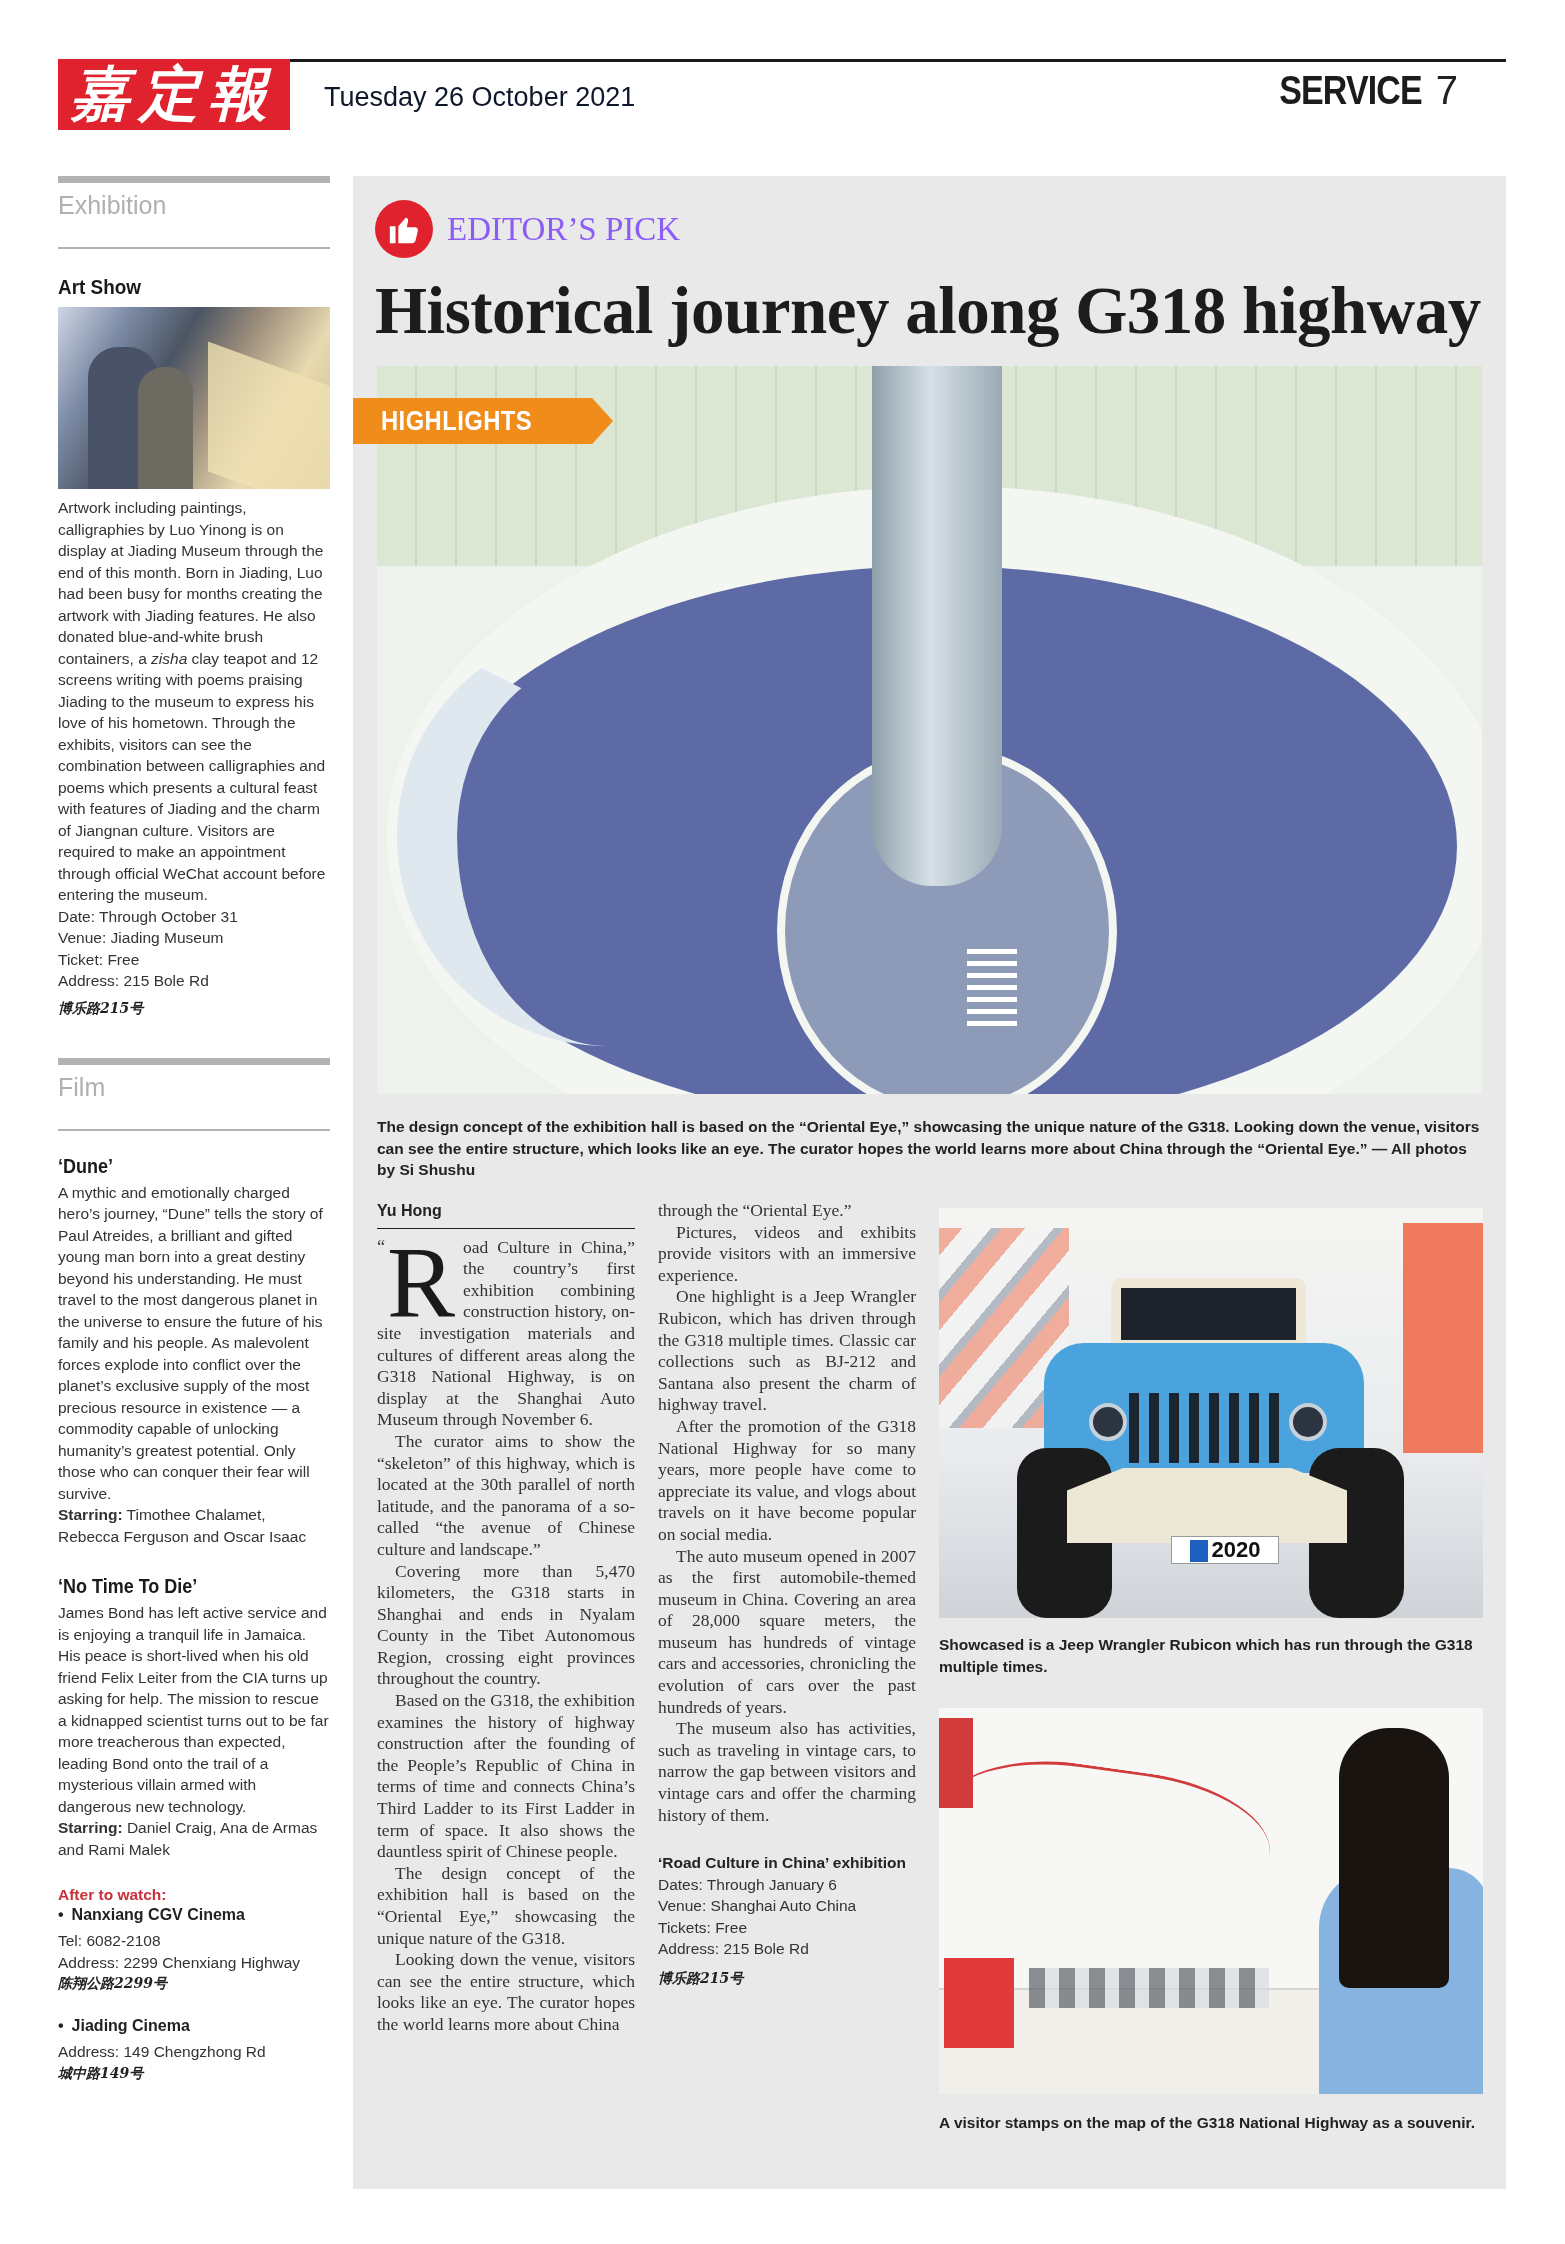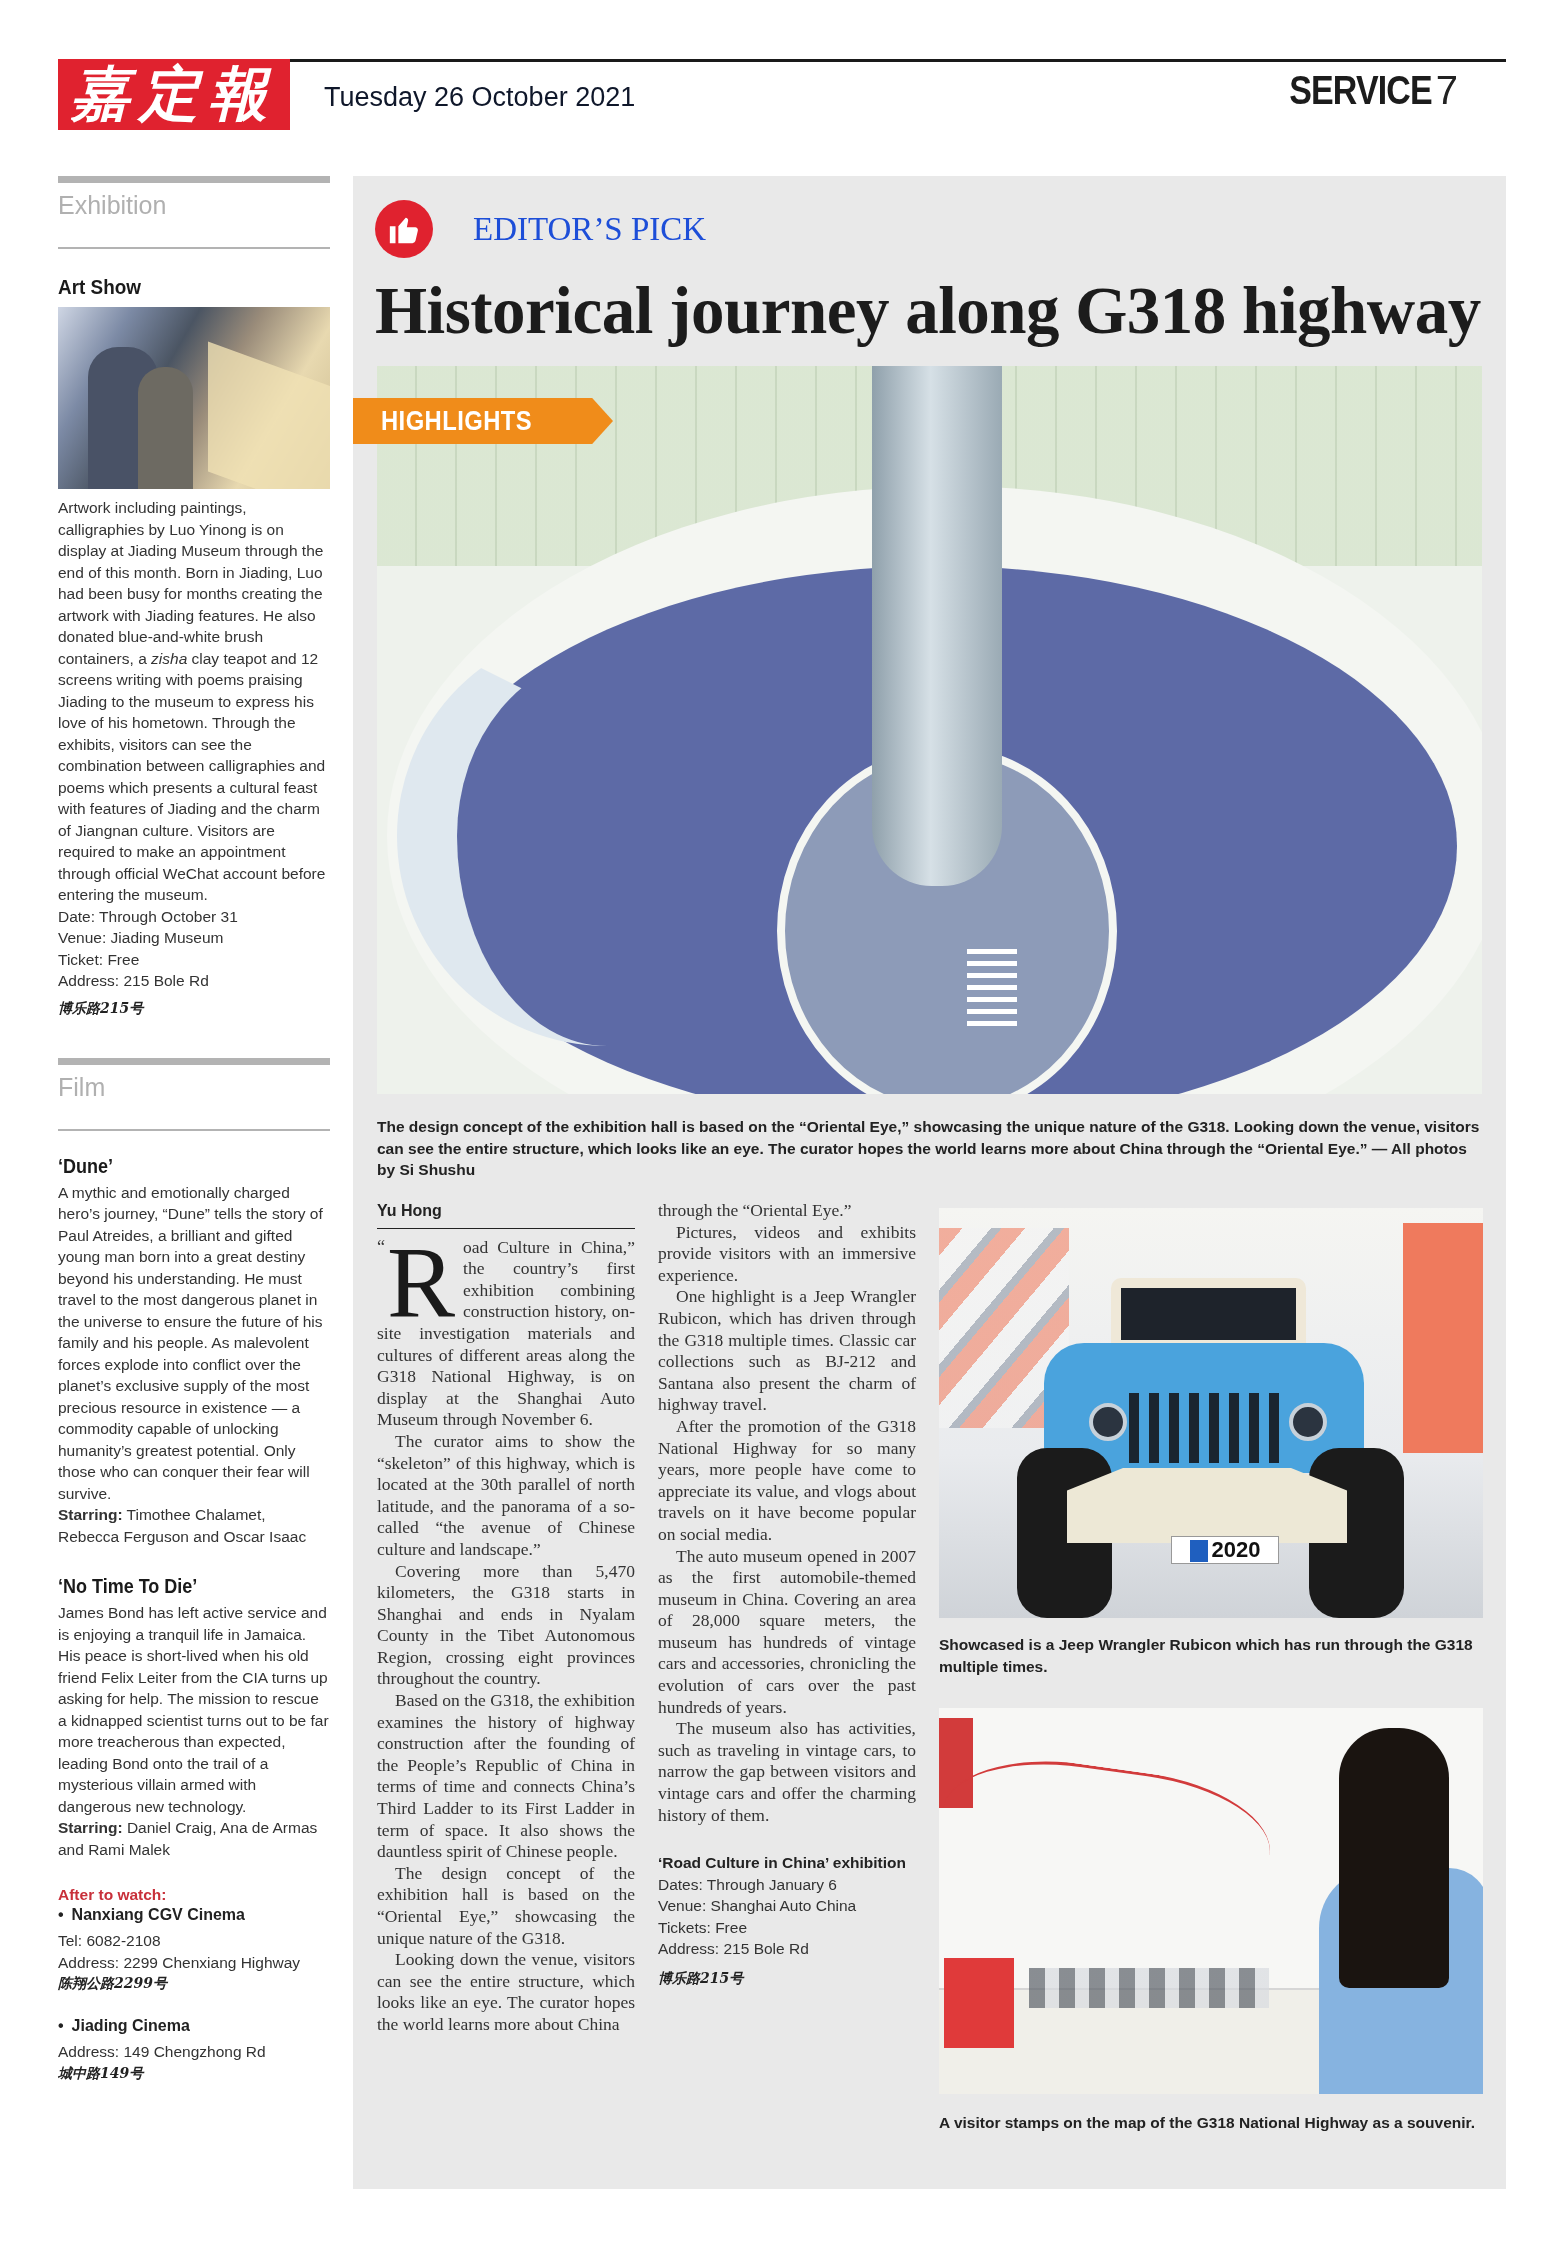--- a/index.html
+++ b/index.html
@@ -3,21 +3,21 @@
 <meta charset="utf-8">
 <style>
   * { box-sizing: border-box; margin: 0; padding: 0; }
   body { width: 1565px; height: 2244px; background: #ffffff; position: relative; overflow: hidden; font-family: "Liberation Sans", sans-serif; color: #222; }
 
   
   .masthead-rule { position: absolute; left: 289px; top: 59px; width: 1217px; height: 3px; background: #1a1a1a; }
   .logo { position: absolute; left: 58px; top: 59px; width: 232px; height: 71px; background: #e0222f; display: flex; align-items: center; justify-content: center; }
   .logo span { color: #fff; font-family: "DejaVu Serif", serif; font-size: 59px; font-weight: bold; letter-spacing: 10px; font-style: italic; }
   .date { position: absolute; left: 324px; top: 82px; font-size: 27px; color: #0f172a; }
-  .section { position: absolute; right: 107px; top: 68px; display: flex; align-items: flex-start; gap: 4px; }
+  .section { position: absolute; right: 107px; top: 68px; display: flex; align-items: flex-start; gap: 14px; }
   .section .name { font-family: "Liberation Sans", sans-serif; font-weight: bold; font-size: 40px; letter-spacing: -1px; color: #1c1c1c; transform: scaleX(0.85); transform-origin: right; }
   .section .num { font-size: 40px; font-weight: normal; color: #222; }
 
   
   .left { position: absolute; left: 58px; top: 176px; width: 272px; }
   .sec-bar { height: 7px; background: #b3b3b3; }
   .sec-title { color: #b0b0b0; font-size: 25px; margin-top: 8px; height: 56px; }
   .sec-rule { height: 2px; background: #b3b3b3; }
   .item-title { font-weight: bold; font-size: 21px; margin-top: 26px; margin-bottom: 8px; color: #1a1a1a; transform: scaleX(0.9); transform-origin: left; }
   .art-photo { width: 272px; height: 182px; background: linear-gradient(120deg, #cfd6e4 0%, #7c8aa5 20%, #4b5563 38%, #9a8c7a 55%, #e8d9b0 75%, #c9b98d 100%); position: relative; overflow: hidden; }
@@ -34,21 +34,21 @@
   .where { color: #c8303a; font-weight: bold; font-size: 15.5px; margin-top: 26px; }
   .cinema { font-weight: bold; font-size: 16px; margin-top: 2px; margin-bottom: 6px; }
   .cinema .bullet { margin-right: 8px; }
   .gap { height: 22px; }
 
   
   .panel { position: absolute; left: 353px; top: 176px; width: 1153px; height: 2013px; background: #e9e9e9; }
   .pick { position: absolute; left: 375px; top: 200px; display: flex; align-items: center; gap: 14px; }
   .thumb { width: 58px; height: 58px; border-radius: 50%; background: #e0222f; display: flex; align-items: center; justify-content: center; }
   .thumb svg { width: 34px; height: 34px; }
-  .pick-label { font-family: "Liberation Serif", serif; font-size: 33px; color: #1d4ed8; margin-left: 26px; }
+  .pick-label { font-family: "Liberation Serif", serif; font-size: 33px; color: #8b5cf6; }
   .headline { position: absolute; left: 375px; top: 272px; font-family: "Liberation Serif", serif; font-size: 67px; color: #1c1c1c; letter-spacing: -0.5px; font-weight: bold; }
 
   .hero { position: absolute; left: 377px; top: 366px; width: 1105px; height: 728px; overflow: hidden; background: #eef2ec; }
   .hero .ceiling { position: absolute; left: 0; top: 0; width: 100%; height: 200px; background: repeating-linear-gradient(90deg, #d9e6d0 0 38px, #c5d5bb 38px 40px); opacity: 0.9; }
   .hero .outer { position: absolute; left: 10px; top: 120px; width: 1120px; height: 700px; border-radius: 50%; background: #f4f6f2; }
   .hero .floor { position: absolute; left: 40px; top: 200px; width: 1040px; height: 560px; border-radius: 50%; background: #5d6aa6; }
   .hero .mapwall { position: absolute; left: 20px; top: 260px; width: 420px; height: 420px; border-radius: 50%; border-left: 60px solid #dfe8ef; border-top: 30px solid transparent; }
   .hero .inner { position: absolute; left: 400px; top: 380px; width: 340px; height: 370px; border-radius: 50%; background: #8d9bb8; border: 8px solid #f4f6f2; }
   .hero .pillar { position: absolute; left: 495px; top: 0; width: 130px; height: 520px; background: linear-gradient(90deg, #8fa0ab, #d6e0e6 45%, #9aaab4); border-radius: 0 0 60px 60px; }
   .hero .zebra { position: absolute; left: 590px; top: 580px; width: 50px; height: 80px; background: repeating-linear-gradient(0deg, #fff 0 5px, transparent 5px 12px); }

